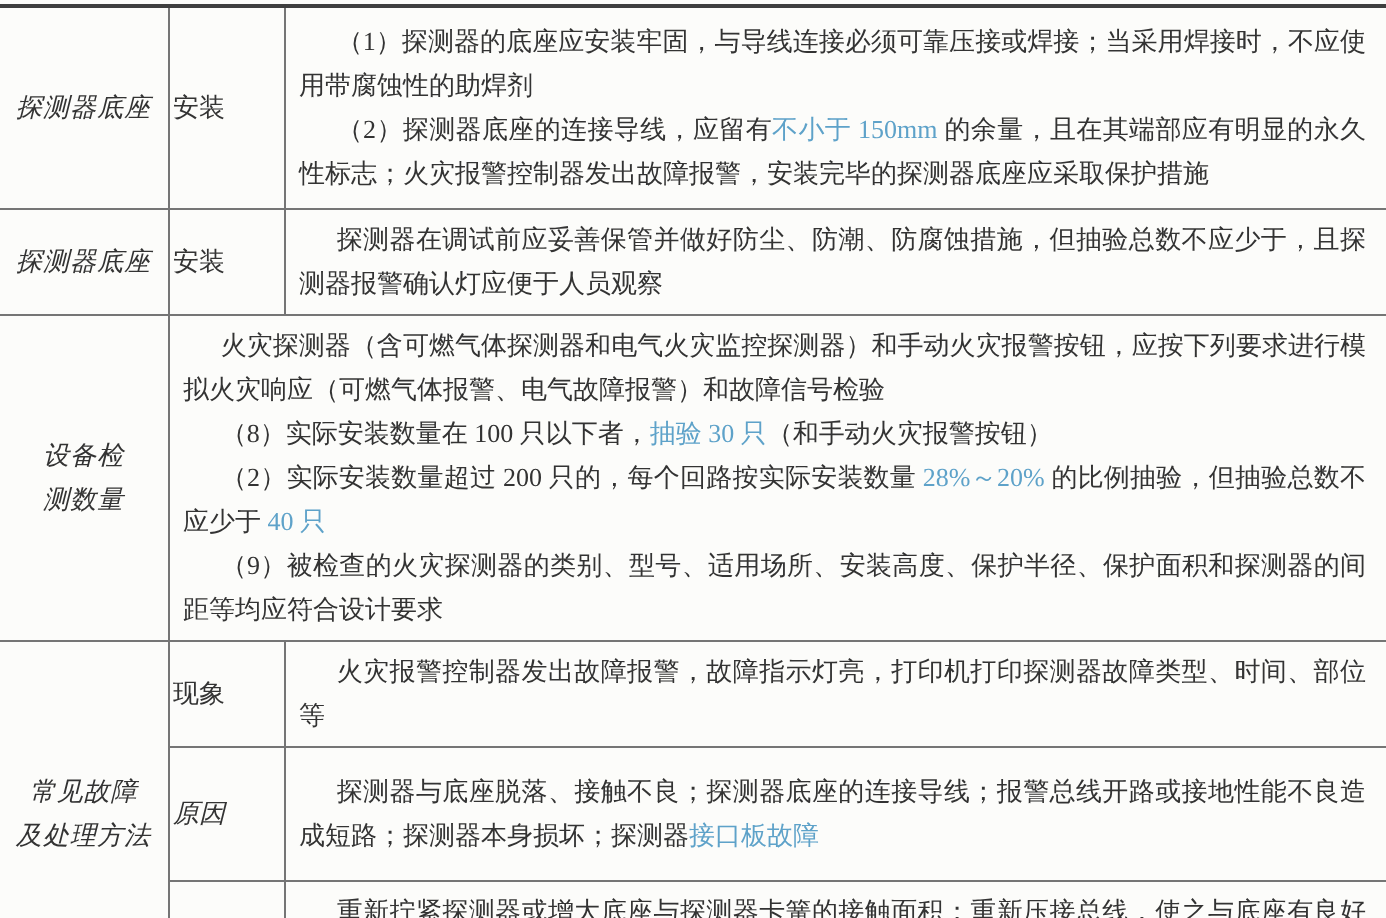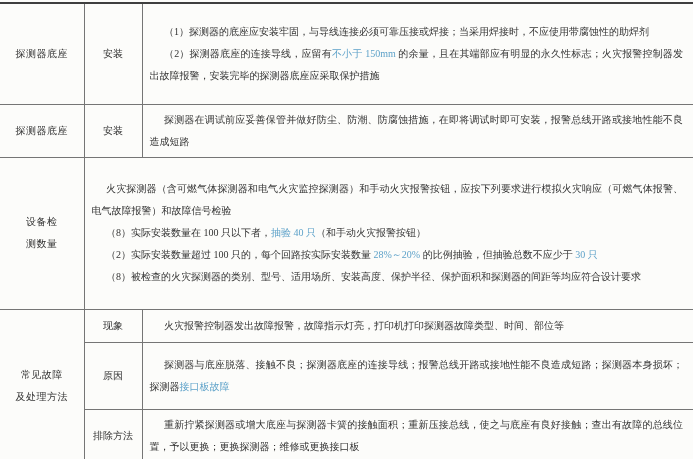--- a/index.html
+++ b/index.html
@@ -25,34 +25,33 @@
     border-collapse:collapse;
     border-top:2px solid var(--rule-heavy);
     border-bottom:3px solid var(--rule-heavy);
   }
   col.c1{width:84px;}
   col.c2{width:58px;}
   col.c3{width:551px;}
   td{
     border:1px solid var(--rule-light);
     vertical-align:middle;
-    font-size:10px;
+    font-size:13px;
     line-height:22px;
     padding:0;
   }
-  td:first-child{border-left:0;}
+  td:first-child{border-left:0;font-style:italic;}
   td:last-child{border-right:0;}
   td.cat{
     text-align:center;
     white-space:pre-line;
     padding:2px 3px;
     letter-spacing:0.5px;
   }
   td.sub{
-    text-align:center;
     padding:2px 2px;
   }
   td.content{
     padding:4px 10px 4px 7px;
   }
   tr.r1{height:101px;}
   tr.r2{height:47px;}
   tr.r3{height:152px;}
   tr.r4{height:33px;}
   tr.r5{height:67px;}
@@ -80,31 +79,31 @@
         <td class="sub">安装</td>
         <td class="content">
             <p class="para"><span class="">（1）探测器的底座应安装牢固，与导线连接必须可靠压接或焊接；当采用焊接时，不应使用带腐蚀性的助焊剂</span></p>
             <p class="para"><span class="">（2）探测器底座的连接导线，应留有</span><span class="accent">不小于 150mm</span><span class=""> 的余量，且在其端部应有明显的永久性标志；火灾报警控制器发出故障报警，安装完毕的探测器底座应采取保护措施</span></p>
           </td>
       </tr>
       <tr class="r2">
         <td class="cat">探测器底座</td>
         <td class="sub">安装</td>
         <td class="content">
-            <p class="para"><span class="">探测器在调试前应妥善保管并做好防尘、防潮、防腐蚀措施，在即将调试时即可安装，报警总线开路或接地性能不良造成短路</span></p>
+            <p class="para"><span class="">探测器在调试前应妥善保管并做好防尘、防潮、防腐蚀措施，但抽验总数不应少于，且探测器报警确认灯应便于人员观察</span></p>
           </td>
       </tr>
       <tr class="r3">
         <td class="cat">设备检
 测数量</td>
         <td class="content" colspan="2">
             <p class="para"><span class="">火灾探测器（含可燃气体探测器和电气火灾监控探测器）和手动火灾报警按钮，应按下列要求进行模拟火灾响应（可燃气体报警、电气故障报警）和故障信号检验</span></p>
-            <p class="para"><span class="">（8）实际安装数量在 100 只以下者，</span><span class="accent">抽验 40 只</span><span class="">（和手动火灾报警按钮）</span></p>
-            <p class="para"><span class="">（2）实际安装数量超过 100 只的，每个回路按实际安装数量 </span><span class="accent">28%～20%</span><span class=""> 的比例抽验，但抽验总数不应少于 </span><span class="accent">30 只</span></p>
-            <p class="para"><span class="">（8）被检查的火灾探测器的类别、型号、适用场所、安装高度、保护半径、保护面积和探测器的间距等均应符合设计要求</span></p>
+            <p class="para"><span class="">（8）实际安装数量在 100 只以下者，</span><span class="accent">抽验 30 只</span><span class="">（和手动火灾报警按钮）</span></p>
+            <p class="para"><span class="">（2）实际安装数量超过 200 只的，每个回路按实际安装数量 </span><span class="accent">28%～20%</span><span class=""> 的比例抽验，但抽验总数不应少于 </span><span class="accent">40 只</span></p>
+            <p class="para"><span class="">（9）被检查的火灾探测器的类别、型号、适用场所、安装高度、保护半径、保护面积和探测器的间距等均应符合设计要求</span></p>
           </td>
       </tr>
       <tr class="r4">
         <td class="cat" rowspan="3">常见故障
 及处理方法</td>
         <td class="sub">现象</td>
         <td class="content">
             <p class="para"><span class="">火灾报警控制器发出故障报警，故障指示灯亮，打印机打印探测器故障类型、时间、部位等</span></p>
           </td>
       </tr>

